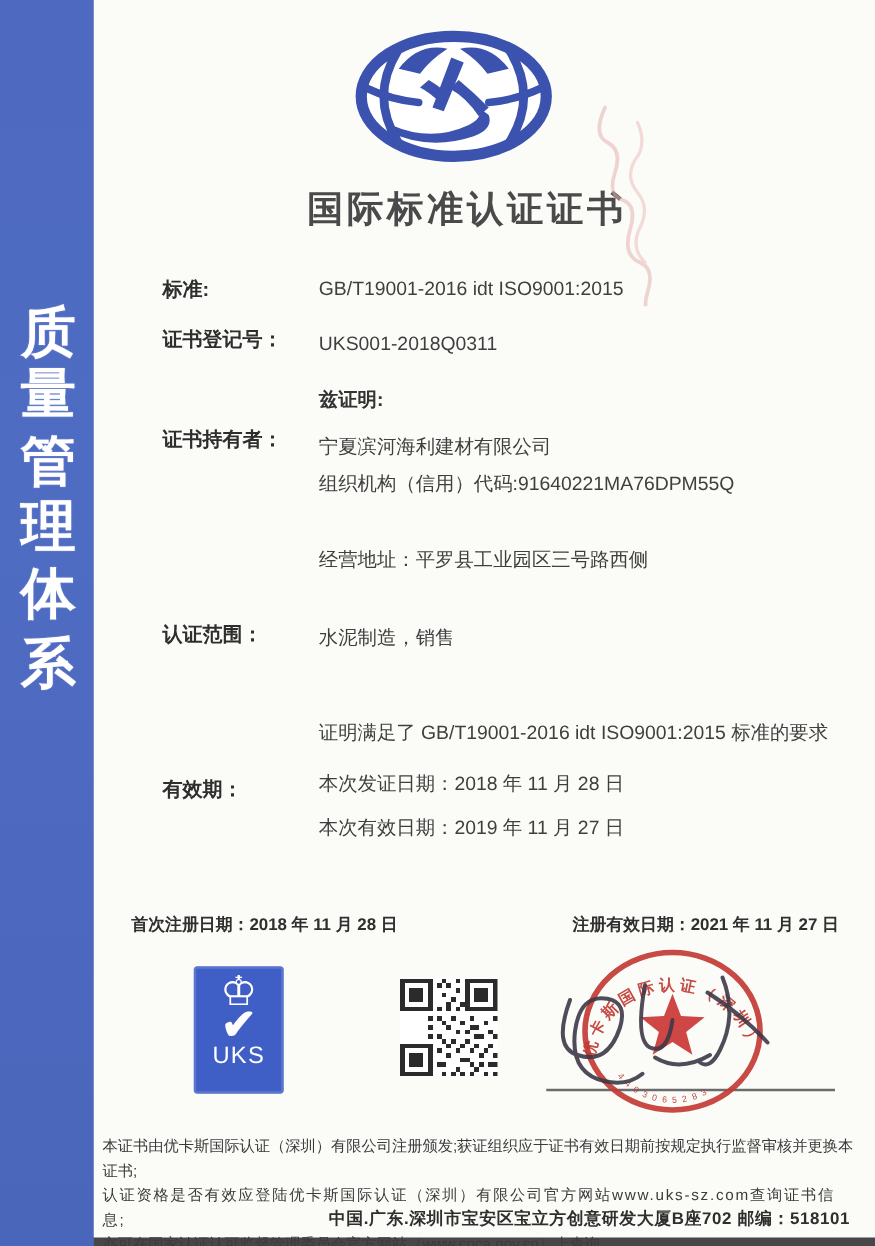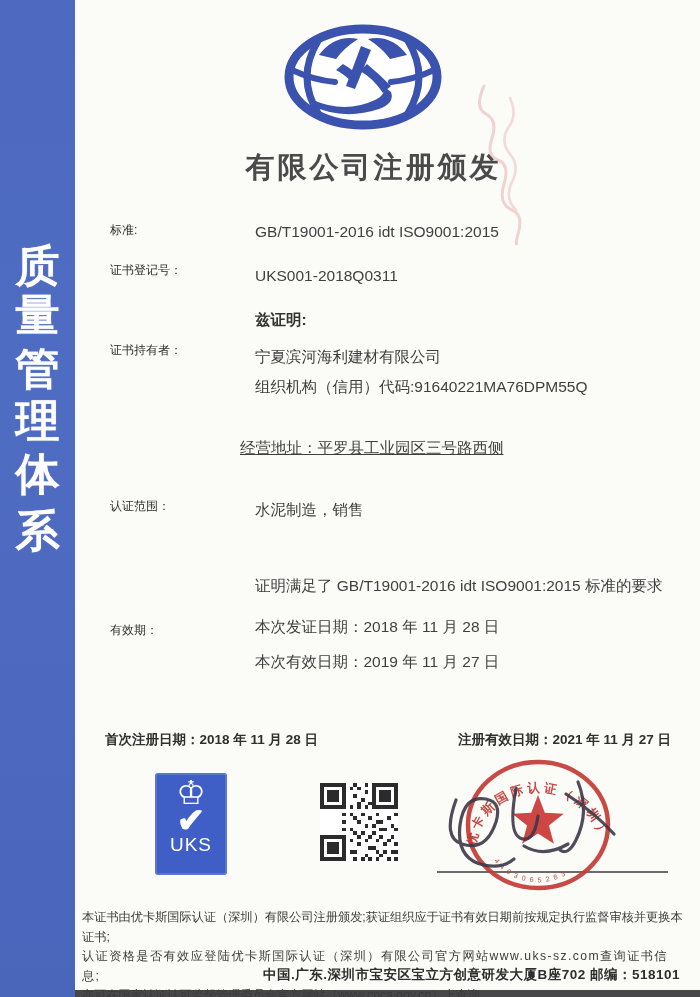--- a/index.html
+++ b/index.html
@@ -25,21 +25,21 @@
   
   .bottom-bar{position:absolute; left:0; right:0; bottom:0; height:7px; background:#47474a; z-index:1;}
 
   .logo-globe{position:absolute; left:283px; top:24px; z-index:3;}
   .cert-title{
     position:absolute; left:75px; right:0; top:148px; text-align:center;
     transform:translateX(-14px);
     font-size:29px; font-weight:bold; letter-spacing:3px; color:#4a4a4a;
   }
 
-  .lbl{position:absolute; font-size:12px; font-weight:normal; color:#2e2e2e; white-space:nowrap;}
+  .lbl{position:absolute; font-size:16px; font-weight:bold; color:#2e2e2e; white-space:nowrap;margin-left:20px;}
   .val{position:absolute; font-size:15.5px; color:#3f3f3f; white-space:nowrap;}
   .val-b{font-weight:bold; color:#333;}
 
   .reg-line{position:absolute; font-size:13.5px; font-weight:600; color:#2f2f2f; white-space:nowrap;}
 
   .uks-box{
     position:absolute; left:155px; top:773px; width:72px; height:102px;
     background:#3f5fc6; border-radius:3px; z-index:3;
     display:flex; flex-direction:column; align-items:center; justify-content:flex-start;
     box-shadow:inset 0 0 0 2px rgba(255,255,255,.15);
@@ -86,34 +86,34 @@
     <path d="M9,46 Q30,56 52,58" fill="none" stroke="#3b52ae" stroke-width="6" stroke-linecap="round"></path>
     <path d="M151,46 Q130,56 108,58" fill="none" stroke="#3b52ae" stroke-width="6" stroke-linecap="round"></path>
     <path d="M36,31 Q52,10 75,15 Q61,24 53,35 Z" fill="#3b52ae"></path>
     <path d="M124,31 Q108,10 85,15 Q99,24 107,35 Z" fill="#3b52ae"></path>
     <path d="M30,76 Q62,90 92,76 Q104,70 100,62 L108,68 Q112,79 96,85 Q60,97 27,81 Z" fill="#3b52ae"></path>
     <path d="M78,22 L63,62 L72,65 L88,26 Z" fill="#3b52ae"></path>
     <path d="M84,40 Q96,50 108,62 L100,69 Q90,54 77,47 Z" fill="#3b52ae"></path>
     <path d="M60,40 Q70,46 76,52 L70,59 Q61,50 53,46 Z" fill="#3b52ae"></path>
   </svg>
 
-  <div class="cert-title">有限公司注册颁发</div>
+  <div class="cert-title">国际标准认证证书</div>
 
   <div class="lbl" style="left:110px; top:222px;">标准:</div>
   <div class="val" style="left:255px; top:223px;">GB/T19001-2016 idt ISO9001:2015</div>
 
   <div class="lbl" style="left:110px; top:262px;">证书登记号：</div>
   <div class="val" style="left:255px; top:267px;">UKS001-2018Q0311</div>
 
   <div class="val val-b" style="left:255px; top:310px;">兹证明:</div>
 
   <div class="lbl" style="left:110px; top:342px;">证书持有者：</div>
   <div class="val" style="left:255px; top:347px;">宁夏滨河海利建材有限公司</div>
   <div class="val" style="left:255px; top:377px;">组织机构（信用）代码:91640221MA76DPM55Q</div>
-  <div class="val" style="left:240px; top:438px;text-decoration:underline;">经营地址：平罗县工业园区三号路西侧</div>
+  <div class="val" style="left:255px; top:438px;">经营地址：平罗县工业园区三号路西侧</div>
 
   <div class="lbl" style="left:110px; top:498px;">认证范围：</div>
   <div class="val" style="left:255px; top:500px;">水泥制造，销售</div>
 
   <div class="val" style="left:255px; top:576px;">证明满足了 GB/T19001-2016 idt ISO9001:2015 标准的要求</div>
 
   <div class="lbl" style="left:110px; top:622px;">有效期：</div>
   <div class="val" style="left:255px; top:617px;">本次发证日期：2018 年 11 月 28 日</div>
   <div class="val" style="left:255px; top:652px;">本次有效日期：2019 年 11 月 27 日</div>
 

